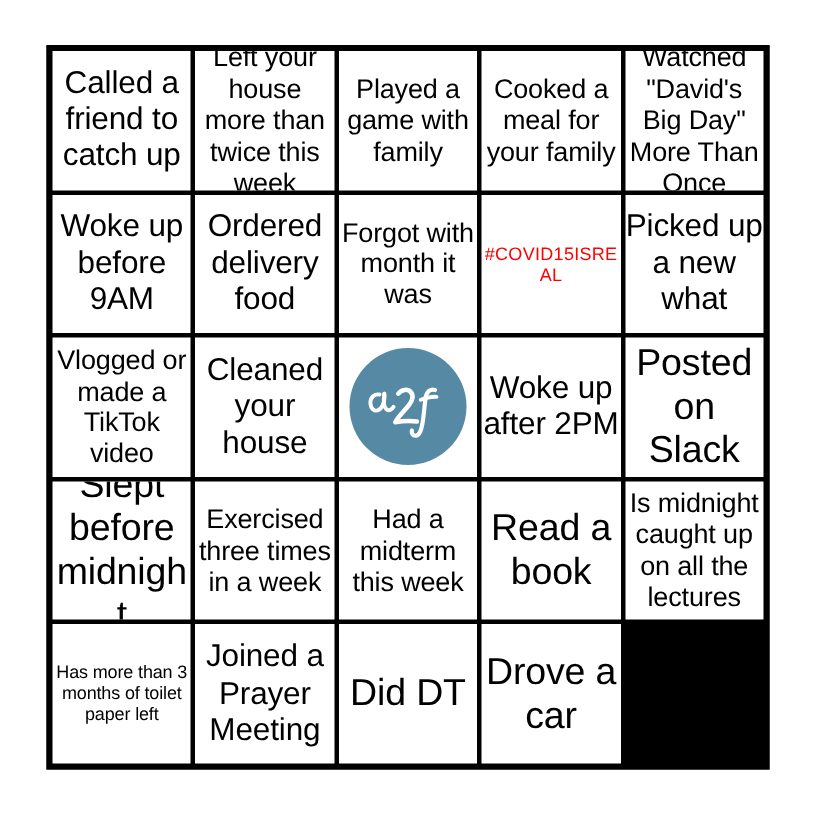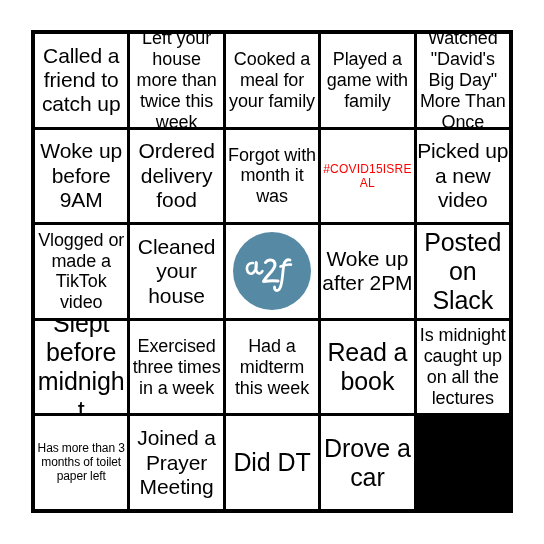--- a/index.html
+++ b/index.html
@@ -95,42 +95,42 @@
 
 <div id="bingo-root">
   <div id="bingo-card">
       <div class="bingo-cell">
         <span class="cell-text sz-lg">Called a friend to catch up</span>
       </div>
       <div class="bingo-cell">
         <span class="cell-text sz-sm">Left your house more than twice this week</span>
       </div>
       <div class="bingo-cell">
-        <span class="cell-text sz-md">Cooked a meal for your family</span>
+        <span class="cell-text sz-md">Played a game with family</span>
       </div>
       <div class="bingo-cell">
-        <span class="cell-text sz-md">Played a game with family</span>
+        <span class="cell-text sz-md">Cooked a meal for your family</span>
       </div>
       <div class="bingo-cell">
         <span class="cell-text sz-sm">Watched "David's Big Day" More Than Once</span>
       </div>
       <div class="bingo-cell">
         <span class="cell-text sz-lg">Woke up before 9AM</span>
       </div>
       <div class="bingo-cell">
         <span class="cell-text sz-lg">Ordered delivery food</span>
       </div>
       <div class="bingo-cell">
         <span class="cell-text sz-md">Forgot with month it was</span>
       </div>
       <div class="bingo-cell">
         <span class="cell-text red-tag">#COVID15ISREAL</span>
       </div>
       <div class="bingo-cell">
-        <span class="cell-text sz-lg">Picked up a new video</span>
+        <span class="cell-text sz-lg">Picked up a new what</span>
       </div>
       <div class="bingo-cell">
         <span class="cell-text sz-sm">Vlogged or made a TikTok video</span>
       </div>
       <div class="bingo-cell">
         <span class="cell-text sz-lg">Cleaned your house</span>
       </div>
       <div class="bingo-cell logo-cell">
         <div class="logo-circle">
           <svg class="logo-mark" viewBox="0 0 78 78" xmlns="http://www.w3.org/2000/svg">

